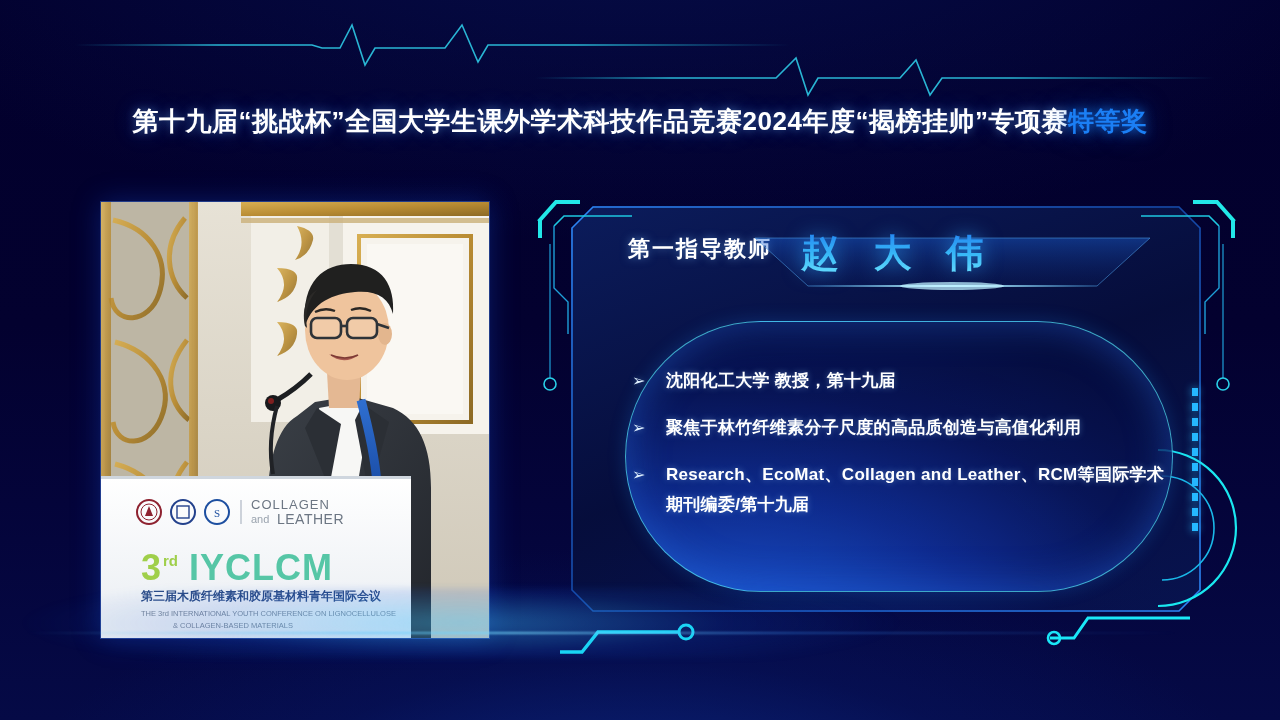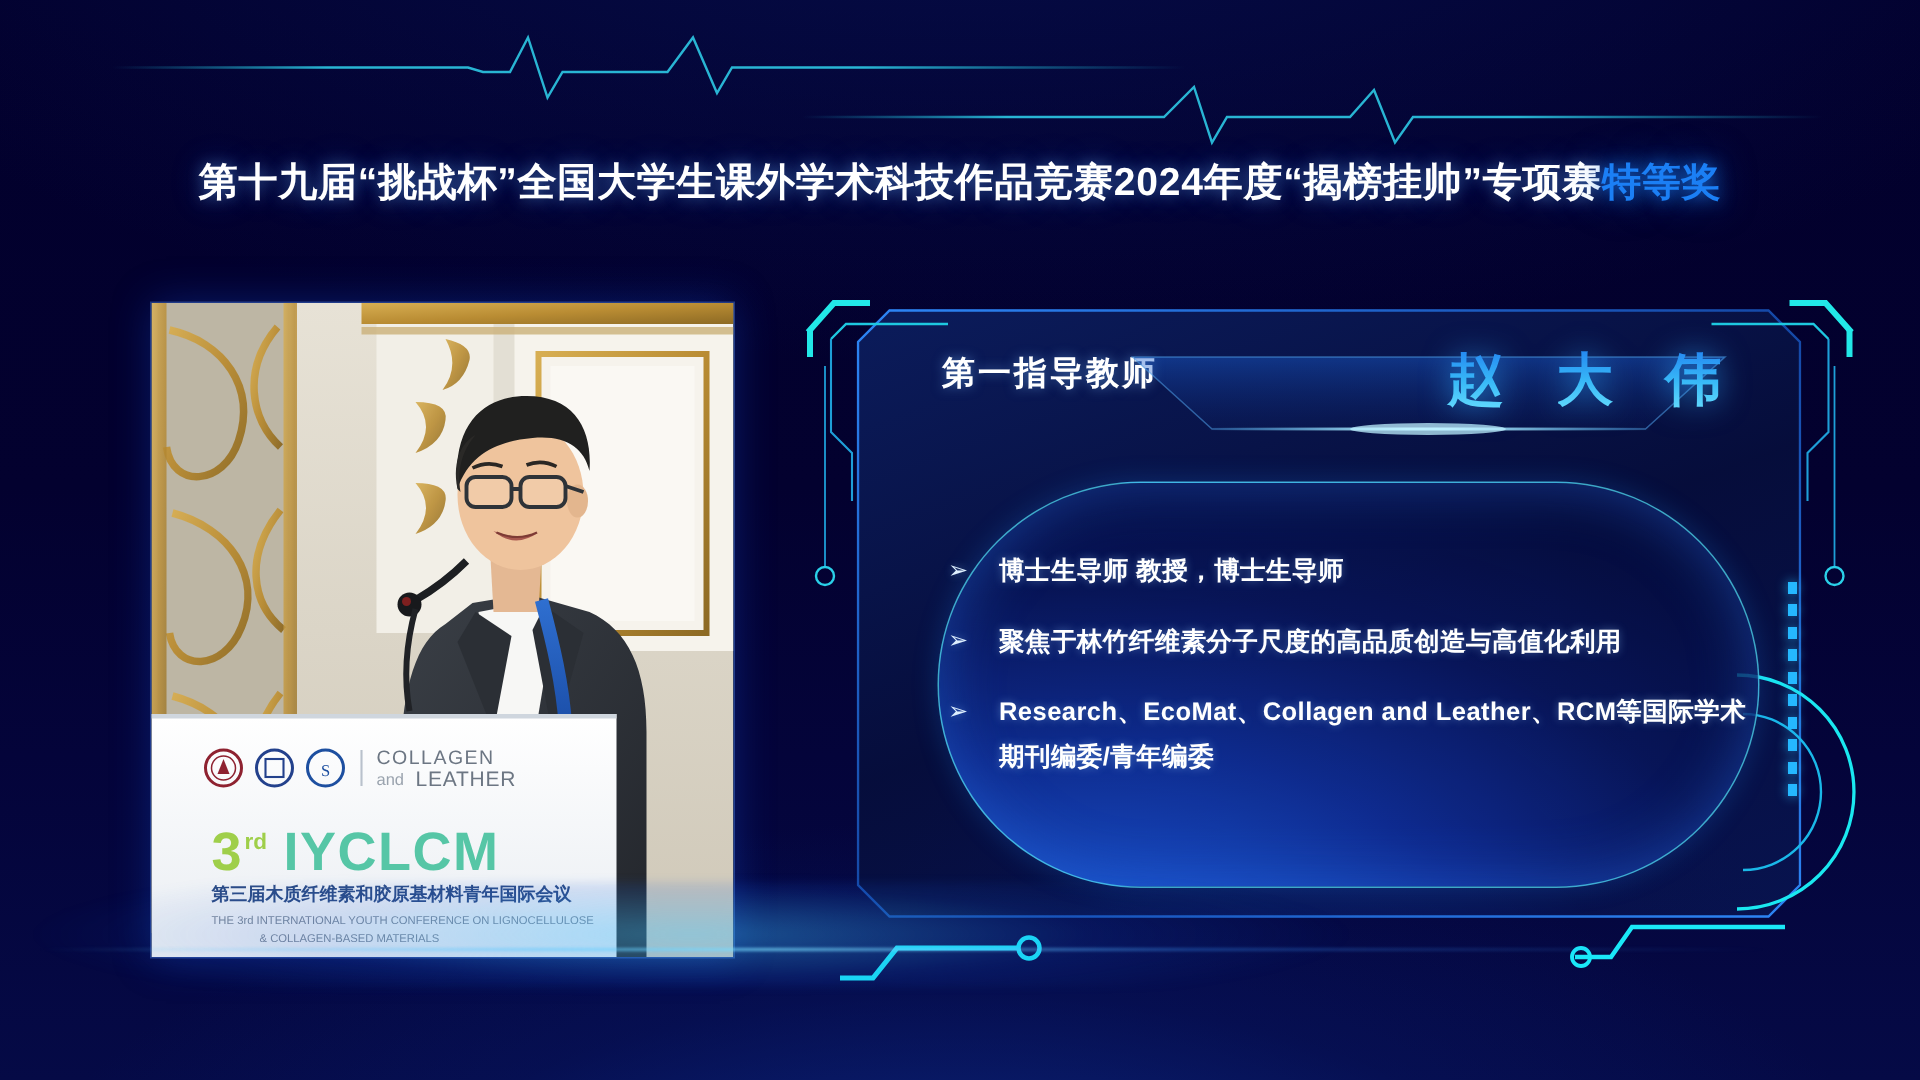--- a/index.html
+++ b/index.html
@@ -83,22 +83,22 @@
   .deco{ position:absolute; pointer-events:none; }
 
   
   .role{
     position:absolute; left:628px; top:234px;
     font-size:22px; font-weight:bold; color:#fff; letter-spacing:2px;
     text-shadow:0 0 8px rgba(120,190,255,.5);
   }
   .plinth{ position:absolute; left:745px; top:236px; width:415px; height:72px; }
   .name{
-    position:absolute; left:745px; top:228px; width:415px;
-    text-align:right;
+    position:absolute; left:789px; top:228px; width:415px;
+    text-align:left;
     font-size:38px; font-weight:bold; letter-spacing:12px; text-indent:12px;
     background:linear-gradient(180deg,#1f7bf0 0%, #38b9f7 52%, #6fe4ff 100%);
     -webkit-background-clip:text; background-clip:text;
     color:transparent;
     filter:drop-shadow(0 0 10px rgba(50,170,255,.75));
   }
 
   
   .panel{
     position:absolute; left:625px; top:321px; width:548px; height:271px;
@@ -352,29 +352,29 @@
     <ellipse cx="207" cy="50" rx="52" ry="4" fill="#bdf0ff" opacity=".75"></ellipse>
   </svg>
 
   <div class="name">赵 大 伟</div>
 
   <div class="panel"></div>
 
   <div class="bullets">
     <div class="bullet">
       <span class="chev">➢</span>
-      <span class="txt">博士生导师 教授，博士生导师</span>
+      <span class="txt">沈阳化工大学 教授，第十九届</span>
     </div>
     <div class="bullet">
       <span class="chev">➢</span>
       <span class="txt">聚焦于林竹纤维素分子尺度的高品质创造与高值化利用</span>
     </div>
     <div class="bullet">
       <span class="chev">➢</span>
-      <span class="txt">Research、EcoMat、Collagen and Leather、RCM等国际学术期刊编委/青年编委</span>
+      <span class="txt">Research、EcoMat、Collagen and Leather、RCM等国际学术期刊编委/第十九届</span>
     </div>
   </div>
 
   <div class="floor">
     <div class="dots"></div>
     <div class="glow"></div>
     <div class="ridge"></div>
   </div>
 
 </div>

